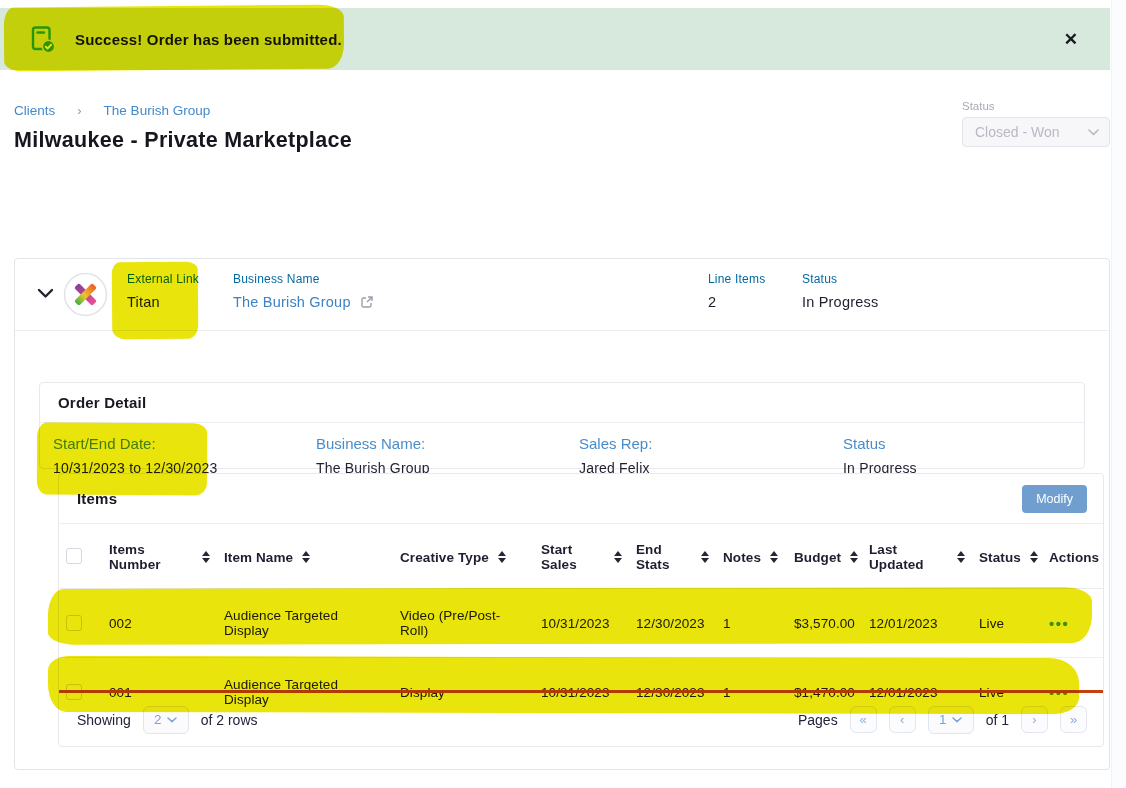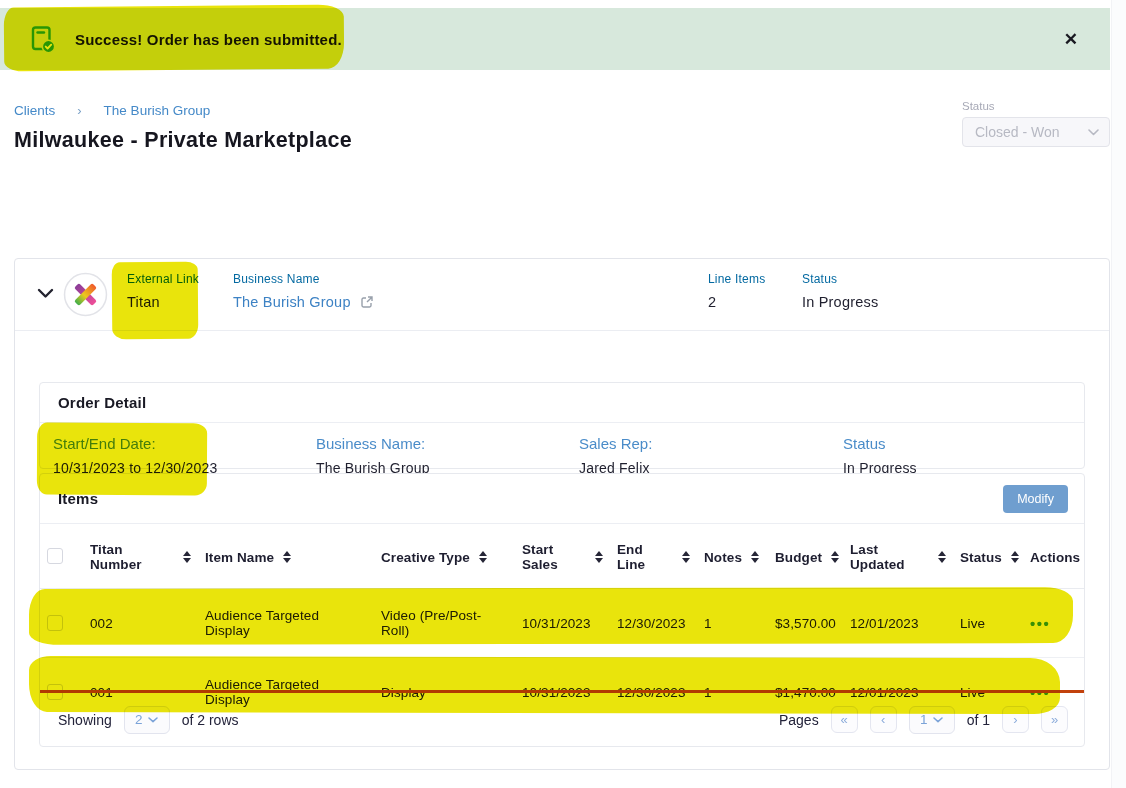--- a/index.html
+++ b/index.html
@@ -63,21 +63,21 @@
   .sc-title { font-size:15px; font-weight:700; color:#191924; letter-spacing:.2px; }
   .subcard.od { top:105px; height:87px;margin-top:18px; }
   .od-head { height:40px; display:flex; align-items:center; padding:0 18px;
              border-bottom:1px solid #eceef3; }
   .od-fields { position:relative; height:70px; }
   .odf { position:absolute; top:12px; }
   .odf .lab { font-size:15px; color:#4a8cc9; margin-bottom:8px; }
   .odf .val { font-size:14px; color:#1f1f2e; letter-spacing:.2px; }
   .odf-1 { left:13px; } .odf-2 { left:276px; } .odf-3 { left:539px; } .odf-4 { left:803px; }
 
-  .subcard.items { top:214px; height:274px; }
+  .subcard.items { top:214px; height:274px;margin-left:19px; }
   .items-head { height:50px; display:flex; align-items:center; justify-content:space-between;
                 padding:0 16px 0 18px; border-bottom:1px solid #eceef3; }
   .modify-btn { background:#6f9ecf; color:#fff; border:none; border-radius:4px;
                 font-size:12.5px; padding:7px 14px; cursor:pointer; font-family:inherit; }
 
   
   table { width:100%; border-collapse:collapse; table-layout:fixed; }
   th { text-align:left; font-size:13.5px; font-weight:700; color:#1e1e30;
        padding:18px 6px 16px 8px; border-bottom:1px solid #e9ebf0; letter-spacing:.1px; }
   th .thwrap { display:flex; align-items:center; gap:9px; cursor:pointer; }
@@ -268,21 +268,21 @@
             <col style="width:75px">
           <col style="width:110px">
             <col style="width:70px">
             <col>
         </colgroup>
         <thead>
           <tr>
             <th class="cb"><input type="checkbox" style=""></th>
             <th>
                 <span class="thwrap">
-                  <span>Titan Number</span>
+                  <span>Items Number</span>
                   <span class="sort">
                     <span class="tri-up"></span>
                     <span class="tri-down"></span>
                   </span>
                 </span>
               </th>
             <th>
                 <span class="thwrap">
                   <span>Item Name</span>
                   <span class="sort">
@@ -304,21 +304,21 @@
                 <span class="thwrap">
                   <span>Start Sales</span>
                   <span class="sort">
                     <span class="tri-up"></span>
                     <span class="tri-down"></span>
                   </span>
                 </span>
               </th>
             <th>
                 <span class="thwrap">
-                  <span>End Line</span>
+                  <span>End Stats</span>
                   <span class="sort">
                     <span class="tri-up"></span>
                     <span class="tri-down"></span>
                   </span>
                 </span>
               </th>
             <th>
                 <span class="thwrap">
                   <span>Notes</span>
                   <span class="sort">

